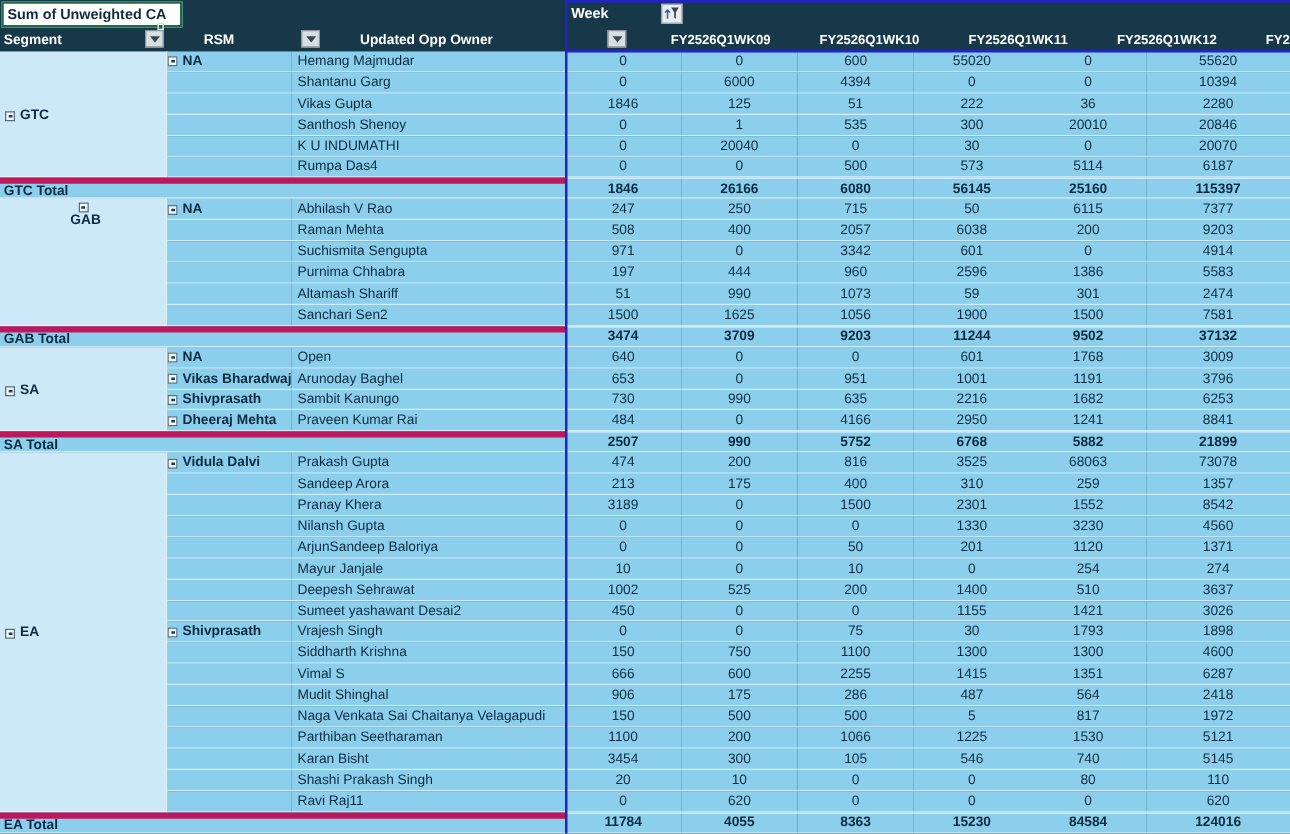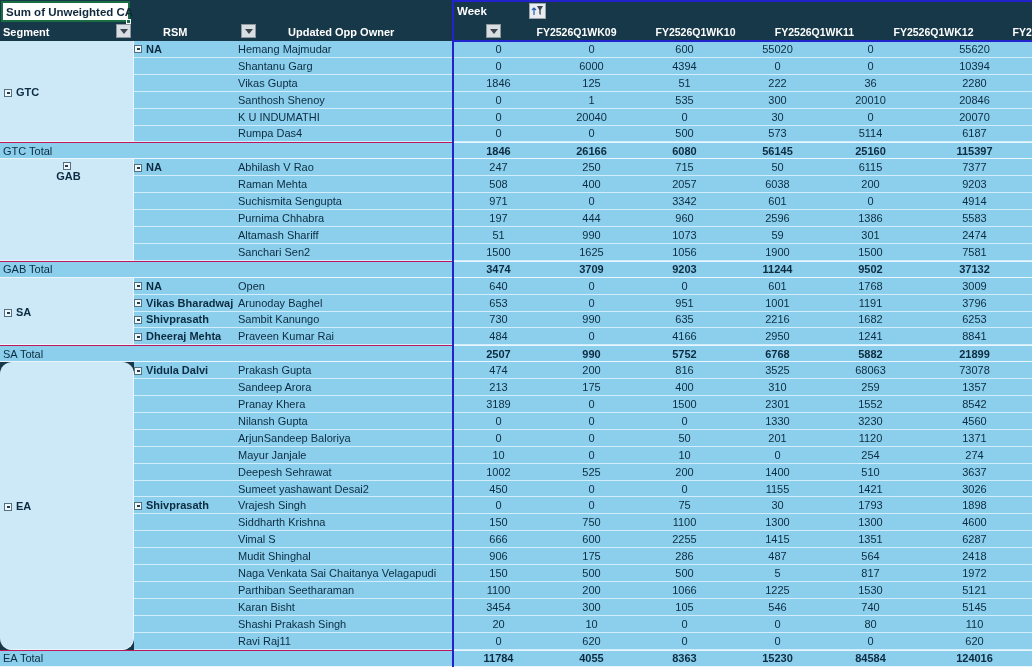--- a/index.html
+++ b/index.html
@@ -4,21 +4,21 @@
 <style>
   * { margin:0; padding:0; box-sizing:border-box; }
   html,body { width:1032px; height:667px; overflow:hidden; }
   body { font-family:"Liberation Sans", sans-serif; background:#173849; position:relative; }
 
   .app { position:relative; width:1032px; height:667px; background:#173849; }
 
   
   .top-row { position:relative; height:23px; }
   .active-cell {
-    position:absolute; left:1px; top:1px; width:129px; height:21px;
+    position:absolute; left:1px; top:1px; width:145px; height:21px;
     background:#ffffff; border:2px solid #1a6e43; color:#10293c;
     font-weight:bold; font-size:11.5px; display:flex; align-items:center;
     padding:0 3px; white-space:nowrap;
   }
   .fill-handle { position:absolute; left:126px; top:19px; width:5px; height:5px;
     background:#1a6e43; border:1px solid #ffffff; }
   .week-cell { position:absolute; left:457px; top:3px; color:#ffffff;
     font-weight:bold; font-size:11.5px; display:flex; align-items:center; gap:42px; }
   .filter-sort-btn { width:17px; height:16px; background:#e9edf1; border:1px solid #9aa5ad;
     display:flex; align-items:center; justify-content:center; }
@@ -38,22 +38,22 @@
     grid-auto-rows:16.92px; width:1032px; height:626px; overflow:hidden;
     font-size:11px; color:#0d2b40; }
   .seg-cell { background:#cde9f7; border-right:1px solid #eaf6fd; border-bottom:1px solid #eaf6fd;
     font-weight:bold; padding:2px 0 0 4px; display:flex; align-items:center; white-space:nowrap; }
   .rsm-cell { background:#8bcfec; border-bottom:1px solid #d2edfb; font-weight:bold;
     display:flex; align-items:center; padding-left:0; white-space:nowrap; overflow:hidden; }
   .owner-cell { background:#8bcfec; border-bottom:1px solid #d2edfb;
     display:flex; align-items:center; padding-left:5px; white-space:nowrap; overflow:hidden; }
   .val-cell { background:#8bcfec; border-bottom:1px solid #d2edfb;
     display:flex; align-items:center; justify-content:center; }
-  .total-label { background:#8bcfec; border-bottom:1px solid #eaf6fd; border-top:1px solid #be185d;
-    font-weight:normal; display:flex; align-items:center; padding-left:3px; grid-column:1 / span 3; }
+  .total-label { background:#8bcfec; border-bottom:1px solid #eaf6fd; border-top:5px solid #be185d;
+    font-weight:bold; display:flex; align-items:center; padding-left:3px; grid-column:1 / span 3; }
   .total-val { background:#8bcfec; border-bottom:1px solid #eaf6fd; border-top:1px solid #eaf6fd;
     font-weight:bold; display:flex; align-items:center; justify-content:center; }
 
   .expand-box { width:8px; height:8px; flex:none; background:#f0f8fc; border:1px solid #52707f;
     display:inline-flex; align-items:center; justify-content:center; margin-right:4px; margin-top:1px; }
   .expand-box i { display:block; width:3px; height:2px; background:#24404f; }
 
   
   .blue-v { position:absolute; left:452px; top:0; width:2px; height:667px; background:#2323cd; }
   .blue-h-top { position:absolute; left:452px; top:0; width:580px; height:2px; background:#2323cd; }
@@ -310,21 +310,21 @@
       <div class="val-cell">2950</div>
       <div class="val-cell">1241</div>
       <div class="val-cell">8841</div>
       <div class="total-label">SA Total</div>
       <div class="total-val">2507</div>
       <div class="total-val">990</div>
       <div class="total-val">5752</div>
       <div class="total-val">6768</div>
       <div class="total-val">5882</div>
       <div class="total-val">21899</div>
-      <div class="seg-cell" style="grid-row: span 17; border-radius: 12px;">
+      <div class="seg-cell" style="grid-row: span 17;">
         <span class="expand-box">
           <i></i>
         </span>
         <span>EA</span>
       </div>
       <div class="rsm-cell">
         <span class="expand-box">
           <i></i>
         </span>
         <span>Vidula Dalvi</span>

